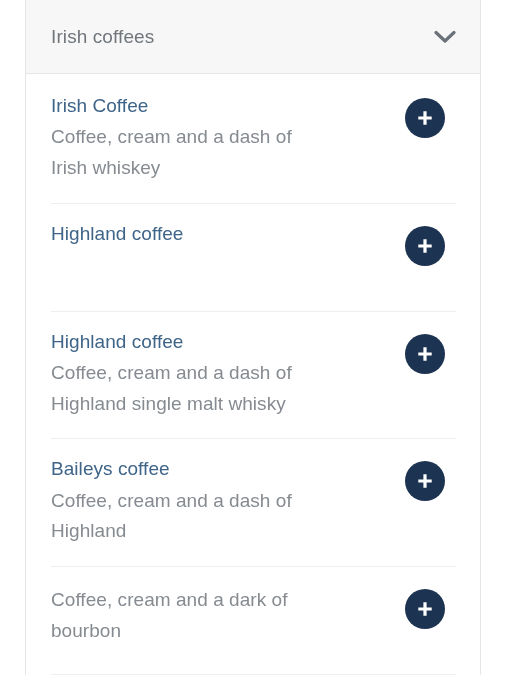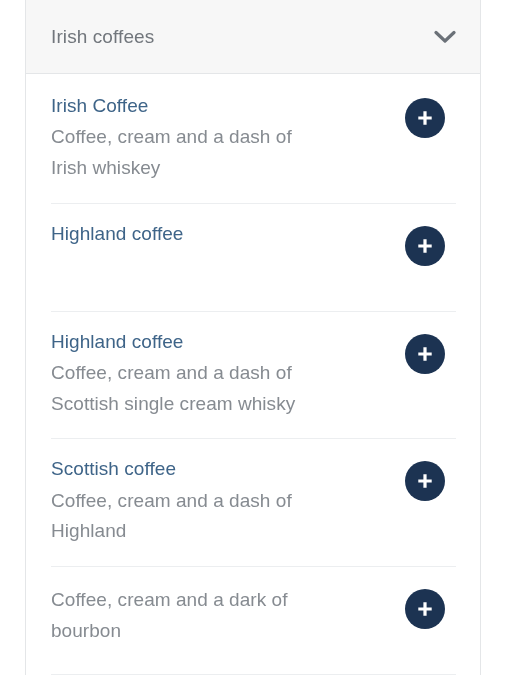--- a/index.html
+++ b/index.html
@@ -162,34 +162,34 @@
             <svg width="20" height="20" viewBox="0 0 20 20" aria-hidden="true">
               <path d="M10 3.3 V16.7 M3.3 10 H16.7" stroke="#ffffff" stroke-width="3.2" stroke-linecap="butt"></path>
             </svg>
           </span>
         </button>
       </li>
 
       <li class="list-item">
         <div class="item-text">
           <div class="item-title">Highland coffee</div>
-          <div class="item-desc">Coffee, cream and a dash of Scottish single cream whisky</div>
-        </div>
-        <button class="add-btn">
-          <span>
-            <svg width="20" height="20" viewBox="0 0 20 20" aria-hidden="true">
-              <path d="M10 3.3 V16.7 M3.3 10 H16.7" stroke="#ffffff" stroke-width="3.2" stroke-linecap="butt"></path>
-            </svg>
-          </span>
-        </button>
-      </li>
-
-      <li class="list-item">
-        <div class="item-text">
-          <div class="item-title">Scottish coffee</div>
+          <div class="item-desc">Coffee, cream and a dash of Highland single malt whisky</div>
+        </div>
+        <button class="add-btn">
+          <span>
+            <svg width="20" height="20" viewBox="0 0 20 20" aria-hidden="true">
+              <path d="M10 3.3 V16.7 M3.3 10 H16.7" stroke="#ffffff" stroke-width="3.2" stroke-linecap="butt"></path>
+            </svg>
+          </span>
+        </button>
+      </li>
+
+      <li class="list-item">
+        <div class="item-text">
+          <div class="item-title">Baileys coffee</div>
           <div class="item-desc">Coffee, cream and a dash of Highland</div>
         </div>
         <button class="add-btn">
           <span>
             <svg width="20" height="20" viewBox="0 0 20 20" aria-hidden="true">
               <path d="M10 3.3 V16.7 M3.3 10 H16.7" stroke="#ffffff" stroke-width="3.2" stroke-linecap="butt"></path>
             </svg>
           </span>
         </button>
       </li>

